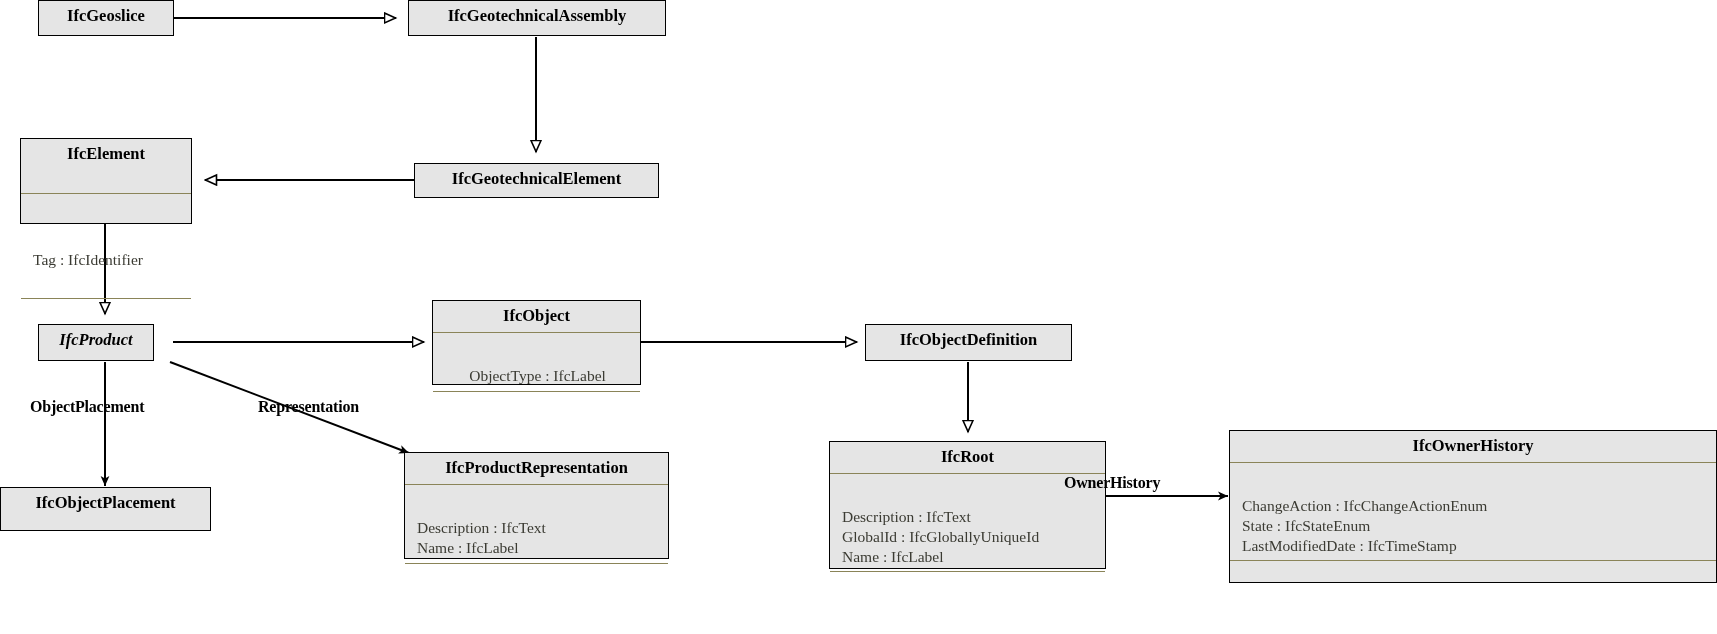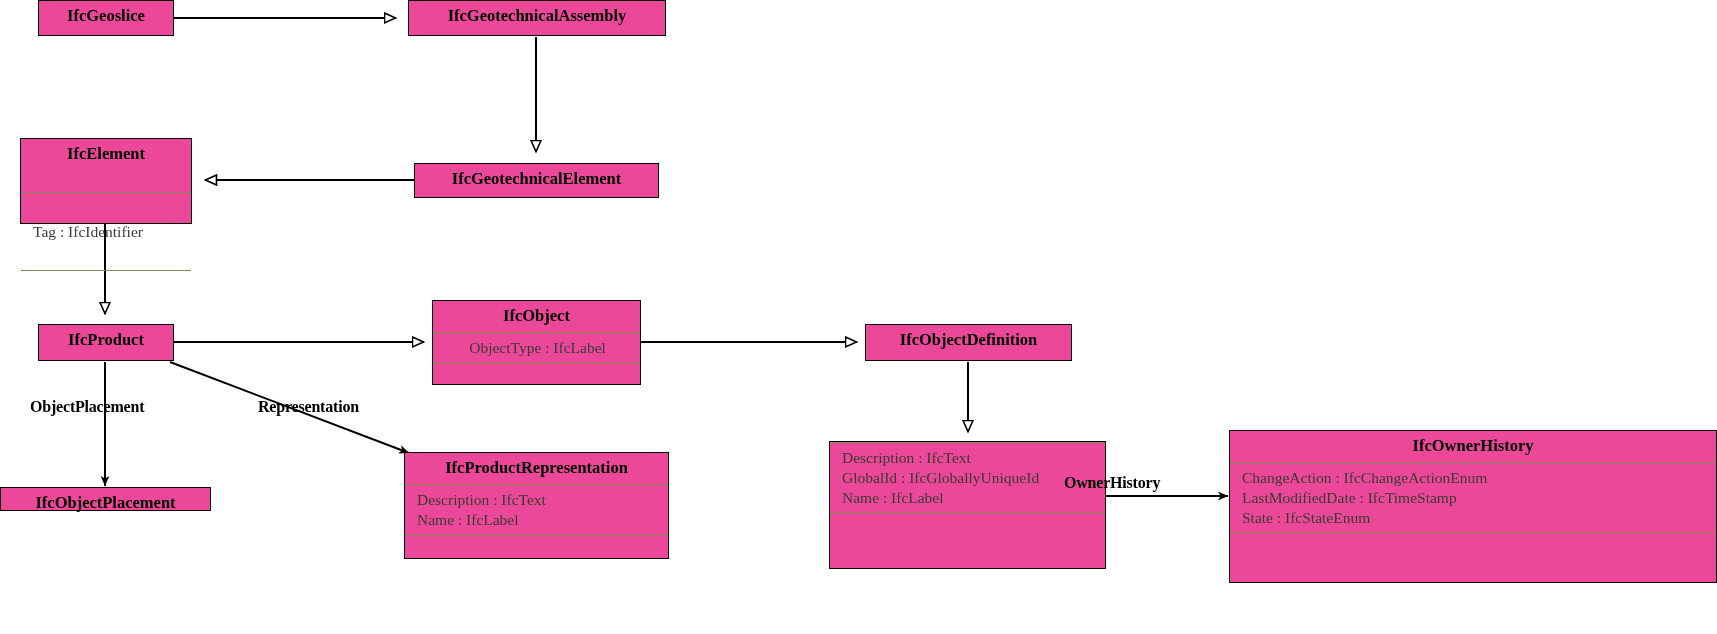--- a/index.html
+++ b/index.html
@@ -19,21 +19,21 @@
     position: absolute;
     left: 0;
     top: 0;
     width: 1717px;
     height: 634px;
     pointer-events: none;
   }
   .uml-class {
     position: absolute;
     box-sizing: border-box;
-    background: #ec4899;
+    background: #e5e5e5;
     border: 1.6px solid #000000;
     display: flex;
     flex-direction: column;
     z-index: 5;
   }
   .uml-title {
     font-weight: bold;
     font-size: 16.5px;
     color: #000000;
     text-align: center;
@@ -46,20 +46,21 @@
     border-top: 1.5px solid #8a8458;
     width: 100%;
   }
   .uml-attrs {
     padding: 5px 10px 5px 12px;
     font-size: 15.5px;
     color: #3b3b33;
     line-height: 1.28;
     text-align: left;
     white-space: nowrap;
+    margin-top: 28px;
   }
   .uml-attrs .attr-row { display: block; }
   .uml-footer {
     height: 17px;
   }
   .edge-label {
     position: absolute;
     font-family: "Liberation Serif", "DejaVu Serif", serif;
     font-size: 16px;
     font-weight: bold;
@@ -146,62 +147,63 @@
   <div class="uml-class" style="left:20px; top:138px; width:172px; height:86px;gap:23px;">
     <div class="uml-title">IfcElement</div>
     <div class="uml-sep"></div>
     <div class="uml-attrs">
       <span class="attr-row">Tag : IfcIdentifier</span>
     </div>
     <div class="uml-sep"></div>
     <div class="uml-footer"></div>
   </div>
 
-  <div class="uml-class" style="left:38px; top:324px; width:136px; height:37px;">
+  <div class="uml-class" style="left:38px; top:324px; width:116px; height:37px;font-style:italic;">
     <div class="uml-title">IfcProduct</div>
   </div>
 
   <div class="uml-class" style="left:432px; top:300px; width:209px; height:85px;">
     <div class="uml-title">IfcObject</div>
     <div class="uml-sep"></div>
     <div class="uml-attrs" style="text-align:center;font-family:Liberation Serif, serif;">
       <span class="attr-row">ObjectType : IfcLabel</span>
     </div>
     <div class="uml-sep"></div>
     <div class="uml-footer"></div>
   </div>
 
   <div class="uml-class" style="left:865px; top:324px; width:207px; height:37px;">
     <div class="uml-title">IfcObjectDefinition</div>
   </div>
 
   <div class="uml-class" style="left:829px; top:441px; width:277px; height:128px;">
+    <div class="uml-title">IfcRoot</div>
     <div class="uml-sep"></div>
     <div class="uml-attrs">
       <span class="attr-row">Description : IfcText</span>
       <span class="attr-row">GlobalId : IfcGloballyUniqueId</span>
       <span class="attr-row">Name : IfcLabel</span>
     </div>
     <div class="uml-sep"></div>
     <div class="uml-footer"></div>
   </div>
 
   <div class="uml-class" style="left:1229px; top:430px; width:488px; height:153px;">
     <div class="uml-title">IfcOwnerHistory</div>
     <div class="uml-sep"></div>
     <div class="uml-attrs">
       <span class="attr-row">ChangeAction : IfcChangeActionEnum</span>
+      <span class="attr-row">State : IfcStateEnum</span>
       <span class="attr-row">LastModifiedDate : IfcTimeStamp</span>
-      <span class="attr-row">State : IfcStateEnum</span>
-    </div>
-    <div class="uml-sep"></div>
-    <div class="uml-footer"></div>
-  </div>
-
-  <div class="uml-class" style="left:0px; top:487px; width:211px; height:24px;">
+    </div>
+    <div class="uml-sep"></div>
+    <div class="uml-footer"></div>
+  </div>
+
+  <div class="uml-class" style="left:0px; top:487px; width:211px; height:44px;">
     <div class="uml-title">IfcObjectPlacement</div>
   </div>
 
   <div class="uml-class" style="left:404px; top:452px; width:265px; height:107px;">
     <div class="uml-title">IfcProductRepresentation</div>
     <div class="uml-sep"></div>
     <div class="uml-attrs">
       <span class="attr-row">Description : IfcText</span>
       <span class="attr-row">Name : IfcLabel</span>
     </div>

